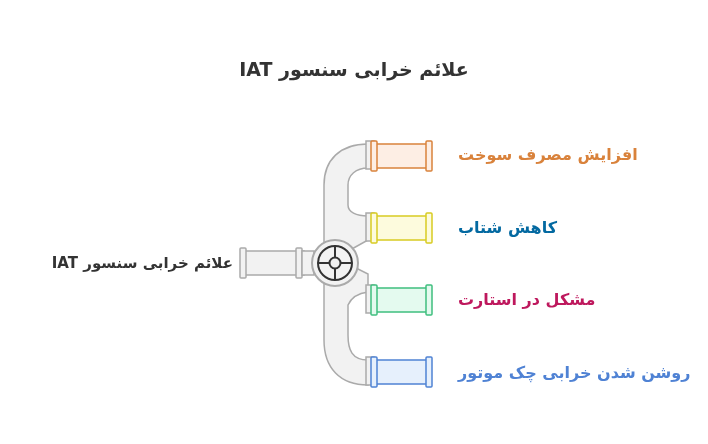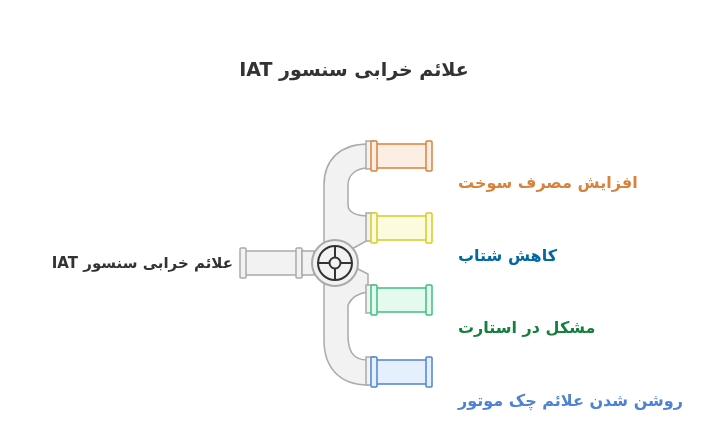--- a/index.html
+++ b/index.html
@@ -1,19 +1,19 @@
 <!DOCTYPE html>
 <html><head>
 <meta charset="utf-8">
 <style>
   html, body { margin:0; padding:0; background:#ffffff; }
   body { width:708px; height:444px; position:relative; overflow:hidden; font-family:"DejaVu Sans", sans-serif; }
   .title { position:absolute; left:0; width:708px; top:58px; text-align:center; font-size:19px; font-weight:bold; color:#333333; direction:rtl; }
   .src-label { position:absolute; right:475px; top:254px; font-size:15px; font-weight:bold; color:#333333; direction:rtl; white-space:nowrap; }
-  .item-label { position:absolute; left:458px; font-size:16px; font-weight:bold; direction:rtl; white-space:nowrap;margin-top:28px; }
+  .item-label { position:absolute; left:458px; font-size:16px; font-weight:bold; direction:rtl; white-space:nowrap; }
   svg { position:absolute; left:0; top:0; }
 </style>
 </head>
 <body>
 
 <div class="title">علائم خرابی سنسور IAT</div>
 
 <svg width="708" height="444">
 
   <path d="M368 144 C 340 144, 324 160, 324 185 L 324 340 C 324 368, 340 385, 368 385 L 368 360 C 352 360, 348 350, 348 335 L 348 305 C 352 296, 360 293, 368 292 L 368 274 L 350 265 L 350 250 L 368 240 L 368 216 C 356 216, 348 212, 348 205 L 348 185 C 348 175, 356 168, 368 168 Z" fill="#F2F2F2" stroke="#AAAAAA" stroke-width="1.5"></path>
@@ -56,14 +56,14 @@
     <rect x="375" y="360" width="52" height="24" fill="#E6F0FC" stroke="#4F82D4" stroke-width="1.5"></rect>
     <rect x="371" y="357" width="6" height="30" rx="1" fill="#E6F0FC" stroke="#4F82D4" stroke-width="1.5"></rect>
     <rect x="426" y="357" width="6" height="30" rx="1" fill="#E6F0FC" stroke="#4F82D4" stroke-width="1.5"></rect>
   </g>
 </svg>
 
 <div class="src-label">علائم خرابی سنسور IAT</div>
 
 <div class="item-label" style="top:145px;color:#D9823B">افزایش مصرف سوخت</div>
 <div class="item-label" style="top:218px;color:#0369a1">کاهش شتاب</div>
-<div class="item-label" style="top:290px;color:#15803d">مشکل در استارت</div>
-<div class="item-label" style="top:363px;color:#4F82D4">روشن شدن علائم چک موتور</div>
+<div class="item-label" style="top:290px;color:#be185d">مشکل در استارت</div>
+<div class="item-label" style="top:363px;color:#4F82D4">روشن شدن خرابی چک موتور</div>
 
 </body></html>

